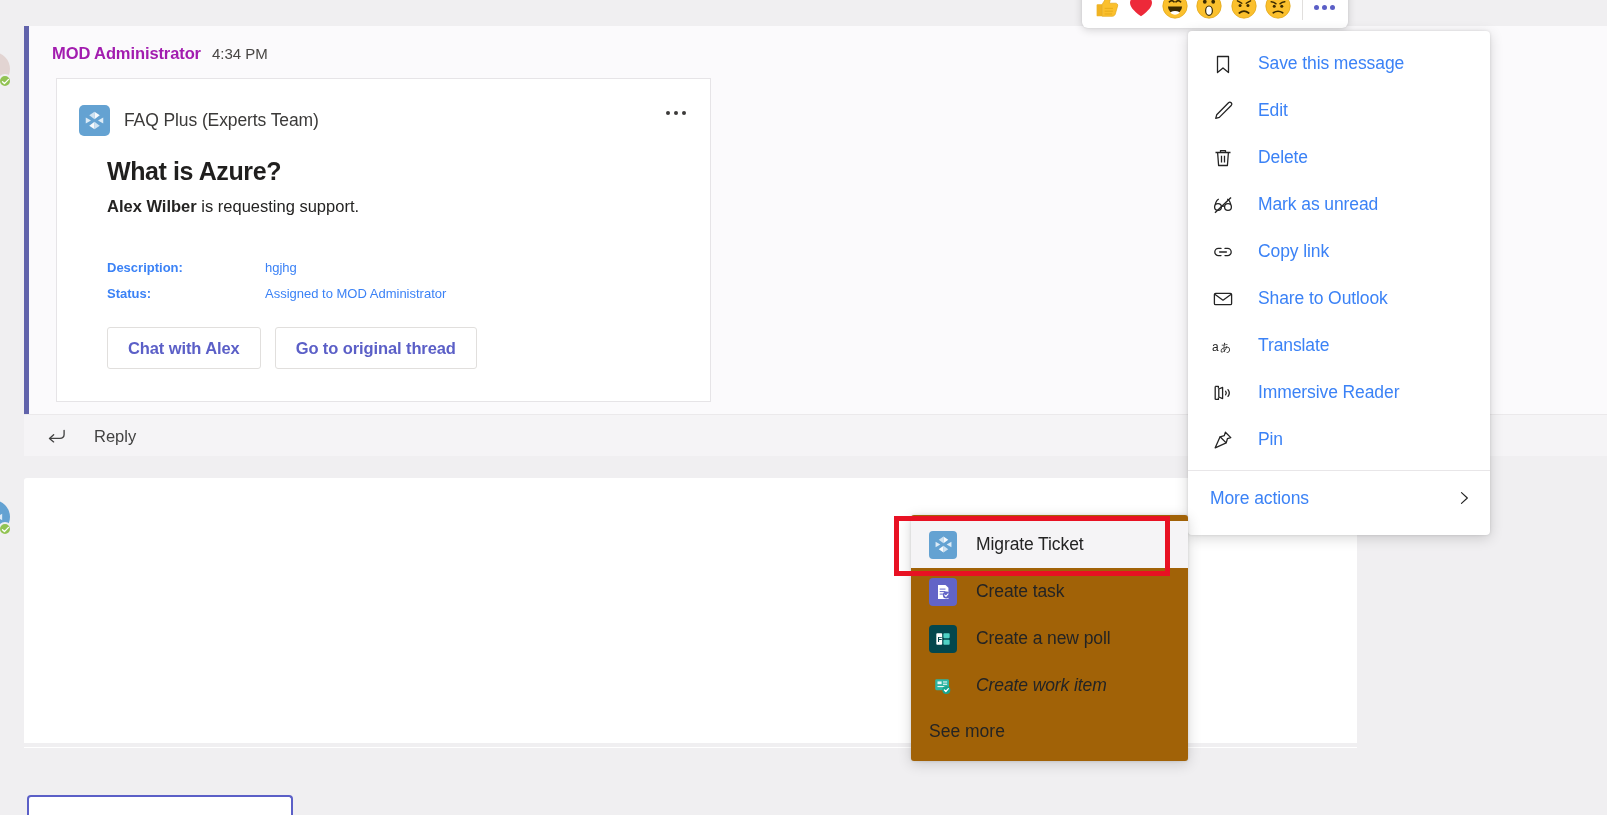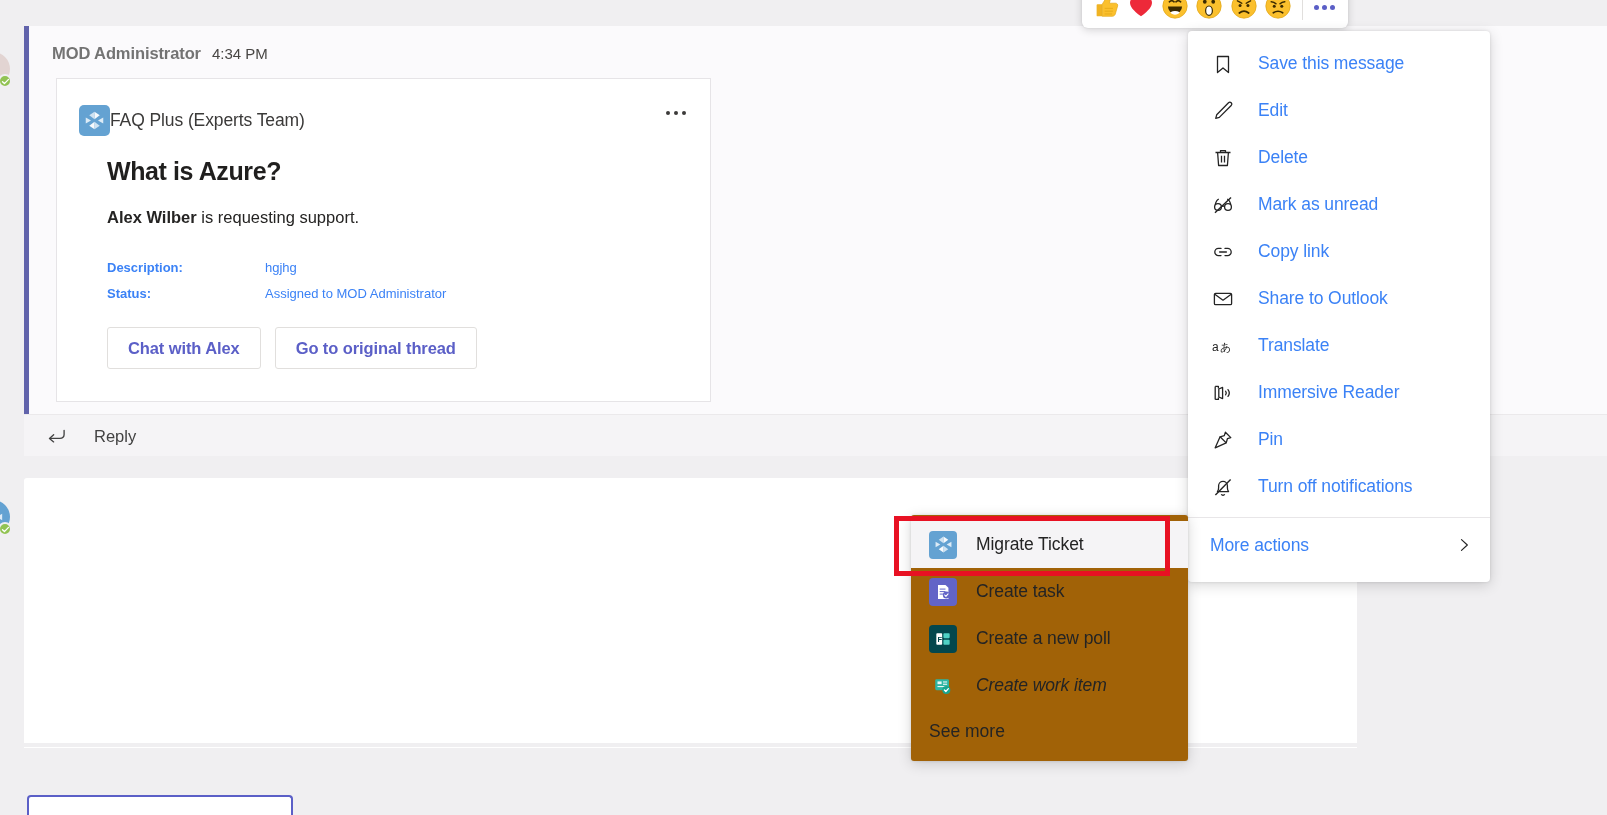--- a/index.html
+++ b/index.html
@@ -33,21 +33,21 @@
     left: 23px;
     top: 18px;
     display: flex;
     align-items: baseline;
     gap: 11px;
     white-space: nowrap;
   }
   .msg-author {
     font-size: 16.5px;
     font-weight: bold;
-    color: #737373;
+    color: #a21caf;
     letter-spacing: -0.1px;
   }
   .msg-time {
     font-size: 15px;
     color: #484644;
   }
 
   
   .avatar-wrap {
     position: absolute;
@@ -88,20 +88,21 @@
     background: #ffffff;
     border: 1px solid #e6e4e7;
     box-sizing: border-box;
   }
   .card-head {
     position: absolute;
     left: 22px;
     top: 26px;
     display: flex;
     align-items: center;
+    gap: 14px;
   }
   .app-icon {
     width: 31px;
     height: 31px;
     border-radius: 5px;
     background: #64a2d2;
     display: flex;
     align-items: center;
     justify-content: center;
     flex: none;
@@ -138,21 +139,21 @@
     top: 78px;
     font-size: 25px;
     font-weight: bold;
     color: #201f1e;
     letter-spacing: -0.4px;
     white-space: nowrap;
   }
   .card-sub {
     position: absolute;
     left: 50px;
-    top: 129px;
+    top: 118px;
     font-size: 16.5px;
     color: #252423;
     white-space: nowrap;
   }
   .card-sub b { font-weight: bold; }
   .facts {
     position: absolute;
     left: 50px;
     top: 176px;
     font-size: 13px;
@@ -668,30 +669,20 @@
     <div class="ctx-item">
       <span class="ctx-ico">
         <svg viewBox="0 0 24 24" fill="none" stroke="currentColor" stroke-width="1.3">
           <path d="M14.4 4.2 19.8 9.6l-3.4 1.1-1.2 4.2-6.1-6.1 4.2-1.2z" stroke-linejoin="round"></path>
           <path d="M9.1 8.8 4.2 19.8l11-4.9" stroke-linejoin="round"></path>
         </svg>
       </span>
       <span class="ctx-label">Pin</span>
     </div>
 
-    <div class="ctx-item">
-      <span class="ctx-ico">
-        <svg viewBox="0 0 24 24" fill="none" stroke="currentColor" stroke-width="1.3">
-          <path d="M6.4 16.6c1-1.2 1.2-2.3 1.2-3.8v-2a4.4 4.4 0 0 1 8.8 0v2c0 1.5.2 2.6 1.2 3.8z" stroke-linejoin="round"></path>
-          <path d="M10.3 19.2a1.9 1.9 0 0 0 3.4 0"></path>
-          <path d="M4.4 20L19.6 4.4" stroke-width="1.4"></path>
-        </svg>
-      </span>
-      <span class="ctx-label">Turn off notifications</span>
-    </div>
 
     <div class="ctx-sep"></div>
 
     <div class="ctx-item more">
       <span class="ctx-label">More actions</span>
       <span class="ctx-chevron">
         <svg viewBox="0 0 24 24" fill="none" stroke="currentColor" stroke-width="1.4">
           <path d="M9 5.5 16 12l-7 6.5" stroke-linecap="round" stroke-linejoin="round"></path>
         </svg>
       </span>

